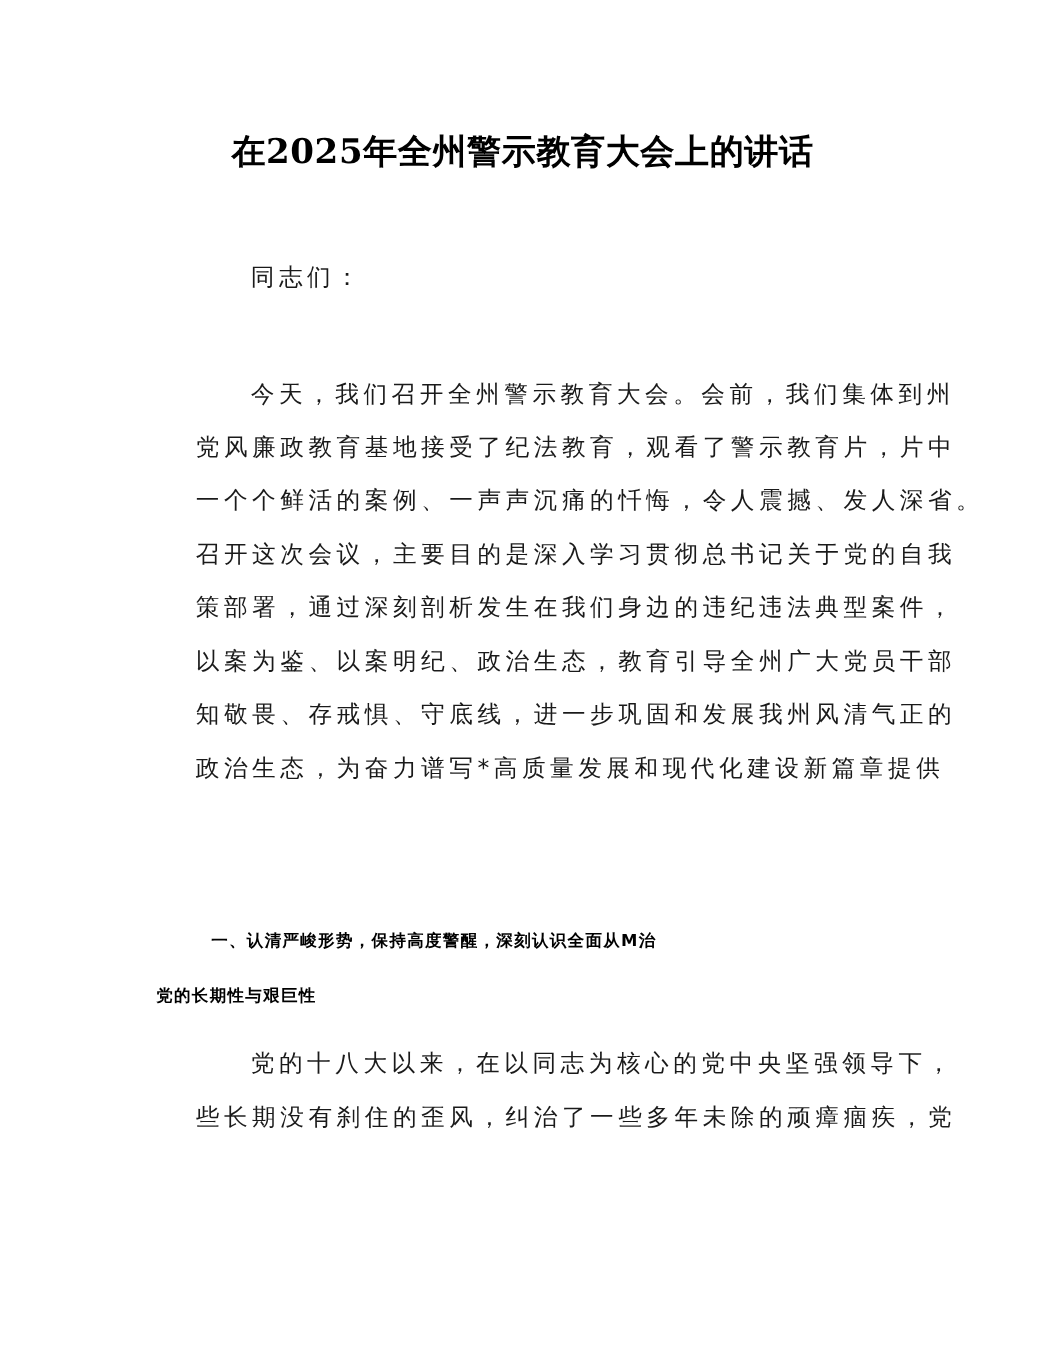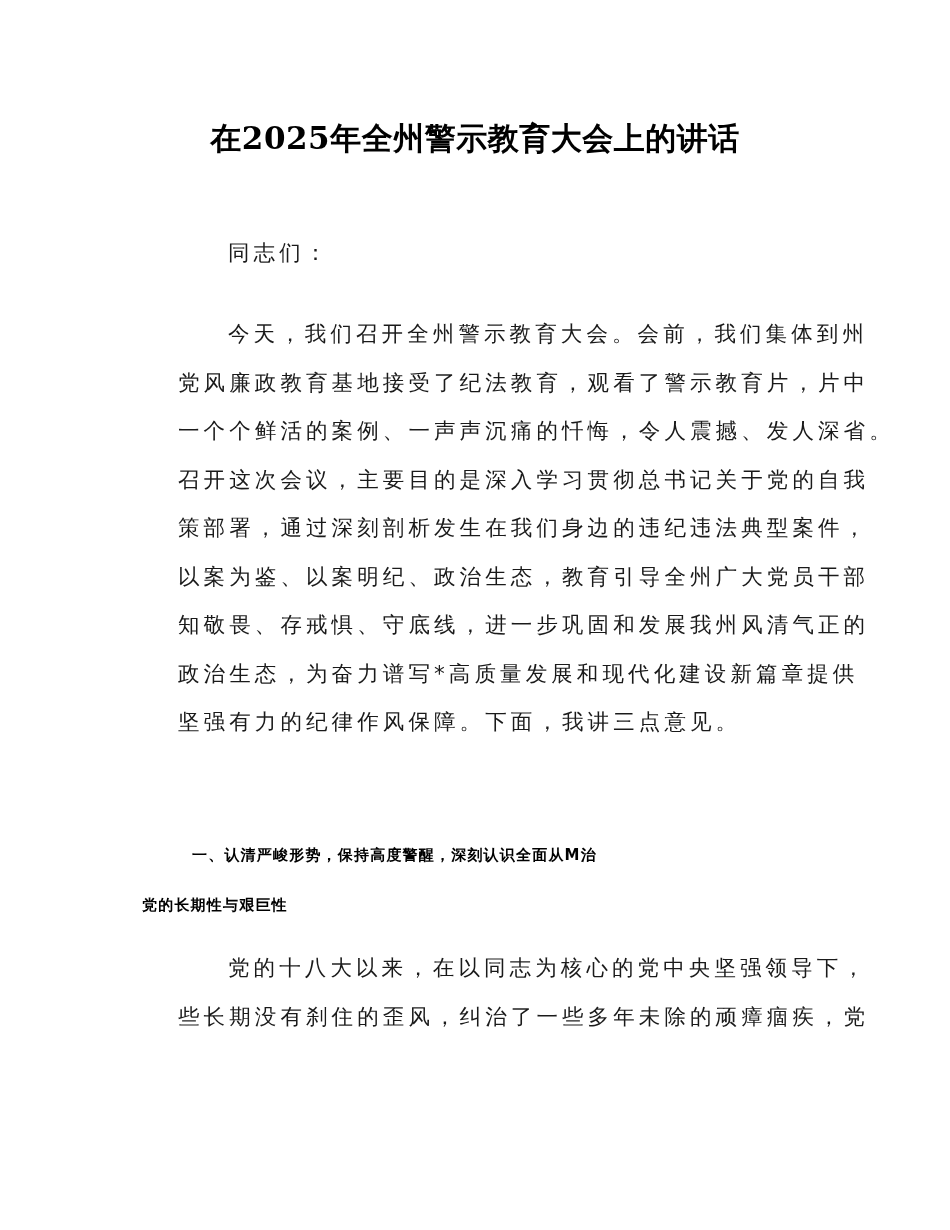--- a/index.html
+++ b/index.html
@@ -17,21 +17,21 @@
     .body-text {
       position: absolute; left: 142px; width: 672px;
       font-family: "DejaVu Sans", "Liberation Serif", serif;
       font-size: 21.5px; color: #1a1a1a; letter-spacing: 4.1px;
       line-height: 48.5px;
       margin-left: 36px;
     }
     .line { display: block; white-space: nowrap; height: 48.5px; }
     .indent { padding-left: 50px; }
     .salutation { top: 229px; }
-    .para1 { top: 310px; }
+    .para1 { top: 335px; }
     .heading {
       position: absolute; left: 142px; width: 672px; top: 830px;
       font-family: "DejaVu Sans", "Liberation Sans", sans-serif;
       font-weight: bold; font-size: 15px; line-height: 50px; letter-spacing: 1.2px;
       color: #000000;
     }
     .heading .line { height: 50px; }
     .para2 { top: 944px; }
   </style>
 </head>
@@ -46,21 +46,20 @@
 
   <div class="body-text para1">
     <span class="line indent">今天，我们召开全州警示教育大会。会前，我们集体到州</span>
     <span class="line">党风廉政教育基地接受了纪法教育，观看了警示教育片，片中</span>
     <span class="line">一个个鲜活的案例、一声声沉痛的忏悔，令人震撼、发人深省。</span>
     <span class="line">召开这次会议，主要目的是深入学习贯彻总书记关于党的自我</span>
     <span class="line">策部署，通过深刻剖析发生在我们身边的违纪违法典型案件，</span>
     <span class="line">以案为鉴、以案明纪、政治生态，教育引导全州广大党员干部</span>
     <span class="line">知敬畏、存戒惧、守底线，进一步巩固和发展我州风清气正的</span>
     <span class="line">政治生态，为奋力谱写*高质量发展和现代化建设新篇章提供</span>
-    <span class="line">坚强有力的纪律作风保障。下面，我讲三点意见。</span>
   </div>
 
   <div class="heading">
     <span class="line indent">一、认清严峻形势，保持高度警醒，深刻认识全面从M治</span>
     <span class="line">党的长期性与艰巨性</span>
   </div>
 
   <div class="body-text para2">
     <span class="line indent">党的十八大以来，在以同志为核心的党中央坚强领导下，</span>
     <span class="line">些长期没有刹住的歪风，纠治了一些多年未除的顽瘴痼疾，党</span>

